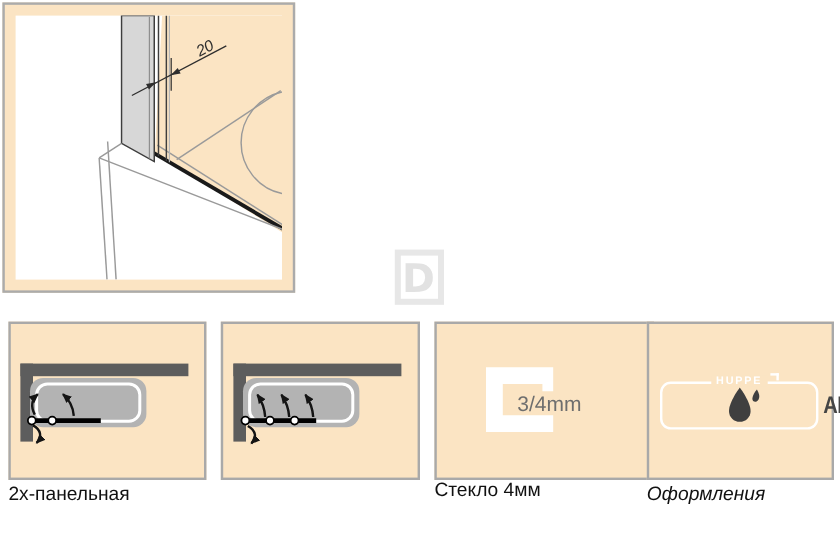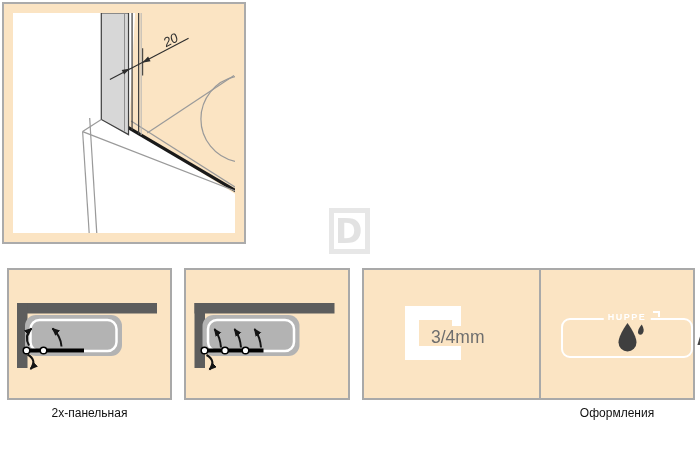--- a/index.html
+++ b/index.html
@@ -30,46 +30,46 @@
   .p1{left:7px;width:165px;}
   .p2{left:184px;width:166px;}
   .p3{left:362px;width:183px;}
   .p4{left:539px;width:156px;}
   .fill-peach{fill:var(--peach);}
   .fill-dark{fill:var(--wall_dark);}
   .fill-tub{fill:var(--tub_gray);}
   .ln{stroke:var(--line_gray);stroke-width:1.2;fill:none;}
   
   .ap-box{
-    position:absolute;left:20px;top:48px;width:132px;height:40px;box-sizing:border-box;
+    position:absolute;left:9px;top:48px;width:132px;height:40px;box-sizing:border-box;
     border:2.5px solid #fff;border-radius:9px;display:flex;align-items:center;
   }
   .ap-brand{
     position:absolute;top:-7px;left:50%;transform:translateX(-50%);
     background:var(--peach);padding:0 4px;color:#fff;font-weight:bold;
     font-size:9px;letter-spacing:1.5px;line-height:1;white-space:nowrap;
   }
   .ap-tm{
     position:absolute;top:-9px;left:calc(50% + 26px);width:5px;height:4px;
     border-top:2px solid #fff;border-right:2px solid #fff;
   }
   .ap-drops{width:22px;height:24px;margin-left:5px;flex:none;}
   .ap-text{
     font-weight:bold;font-size:20px;color:var(--logo_text);white-space:nowrap;
     transform:scaleX(.84);transform-origin:left center;letter-spacing:-.5px;margin-left:1px;
   }
   
   .cap{
-    position:absolute;z-index:3;text-align:center;color:var(--label_text);
-    font-size:12px;line-height:20.5px;
+    position:absolute;z-index:3;text-align:left;color:var(--label_text);
+    font-size:16px;line-height:20.5px;
   }
   .cap1{left:7px;top:403px;width:165px;}
   .cap2{left:184px;top:403px;width:166px;}
   .cap3{left:362px;top:399px;width:165px;}
-  .cap4{left:539px;top:403px;width:156px;}
+  .cap4{left:539px;top:403px;width:156px;font-style:italic;}
   
   .watermark{
     position:absolute;left:161px;top:393px;z-index:1;
     font-family:"DejaVu Sans",sans-serif;font-weight:bold;font-size:56px;line-height:1;
     letter-spacing:2px;color:transparent;
     background:repeating-linear-gradient(90deg,#d6d6d6 0 2px,#f4f4f4 2px 5px);
     -webkit-background-clip:text;background-clip:text;
     -webkit-text-stroke:1.5px var(--watermark_gray);
   }
 </style>
@@ -176,17 +176,18 @@
       <svg class="ap-drops" viewBox="0 0 22 24">
         <path d="M8,2 C8,2 2,10 2,15 a6,6 0 0 0 12,0 C14,10 8,2 8,2 Z" fill="#3F3F3F"></path>
         <path d="M17.5,3 C19,5.5 19.3,7.6 18,9.2 C16.8,10.6 14.8,9.8 15,7.9 C15.2,6 16.2,4.6 17.5,3 Z" fill="#3F3F3F"></path>
       </svg>
       <span class="ap-text">ANTI-PLAQUE</span>
     </div>
   </div>
 
   <div class="cap cap1">2х-панельная</div>
   <div class="cap cap3">
+    <div>Стекло 4мм</div>
   </div>
   <div class="cap cap4">Оформления</div>
 
 
 </div>
 
 </body></html>

